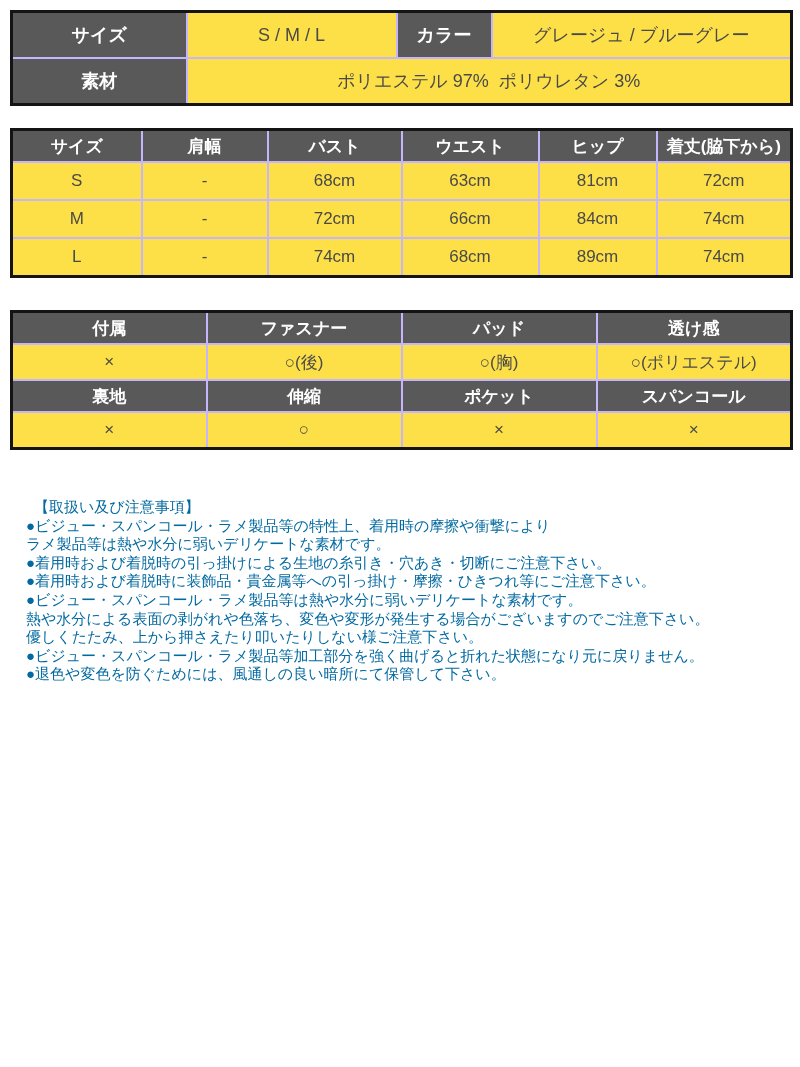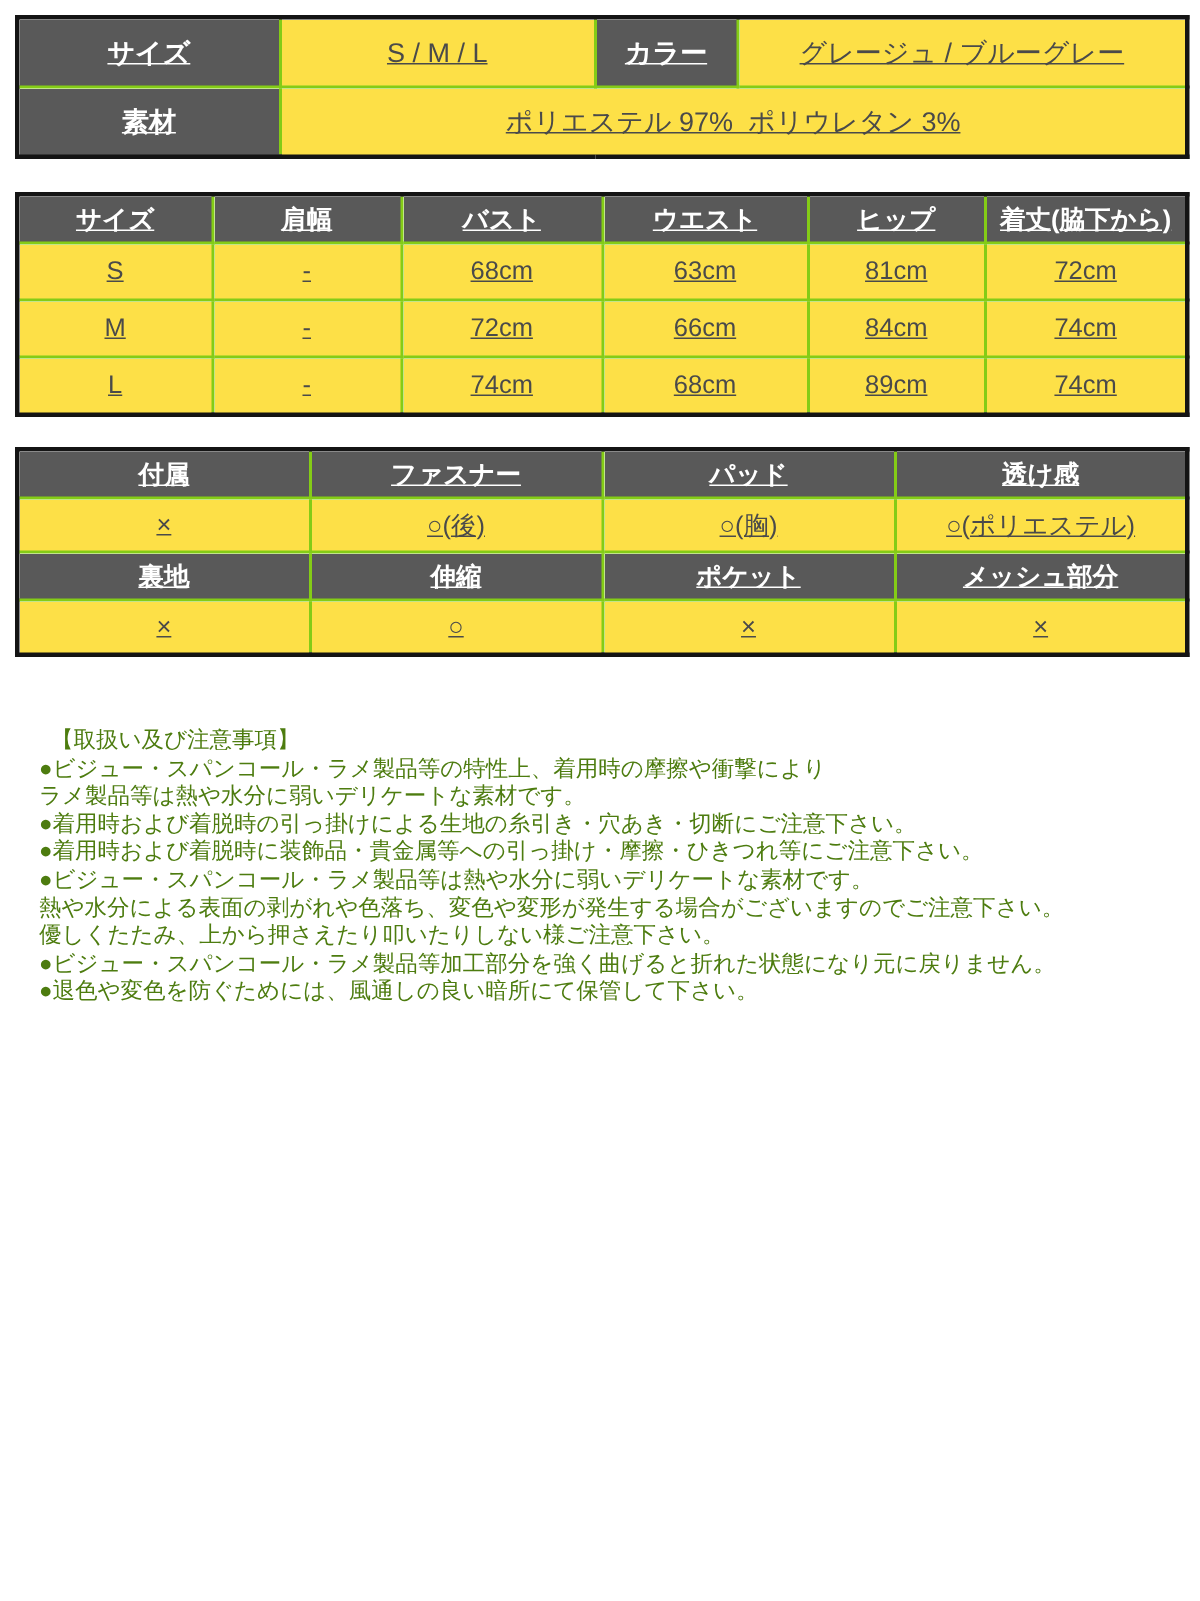--- a/index.html
+++ b/index.html
@@ -20,58 +20,56 @@
     overflow: hidden;
   }
   table.tbl {
     border-collapse: collapse;
     table-layout: fixed;
     margin-left: 10px;
     width: 780px;
     border: 3px solid #141414;
   }
   table.tbl td, table.tbl th {
-    border: 2px solid #84cc16;
+    border: 2px solid #c4b5fd;
     text-align: center;
     vertical-align: middle;
     padding: 0;
     overflow: hidden;
     white-space: pre-wrap;
-    text-decoration: underline;
   }
   .dark {
     background: #595959;
     color: #ffffff;
     font-weight: bold;
   }
   .light {
     background: #fde047;
     color: #4a4a4a;
     font-weight: normal;
   }
   
   table.spec { margin-top: 10px; }
   table.spec td { height: 44px; font-size: 18px; }
   
   table.meas { margin-top: 22px; }
   table.meas th { height: 30px; font-size: 17px; }
   table.meas td { height: 36px; font-size: 17px; }
   
-  table.feat { margin-top: 20px; }
+  table.feat { margin-top: 32px; }
   table.feat th { height: 30px; font-size: 17px; }
   table.feat td { height: 34px; font-size: 17px; }
   
   .notes {
     margin-top: 48px;
     margin-left: 26px;
     margin-right: 20px;
-    color: #4d7c0f;
+    color: #0369a1;
     font-size: 15px;
     line-height: 18.6px;
-    font-family: Liberation Mono, monospace;
   }
   .note-title { padding-left: 8px; }
   .note-line { white-space: pre-wrap; }
 </style>
 </head>
 <body>
 
 <div class="page">
 
   <table class="tbl spec">
@@ -157,21 +155,21 @@
       <tr>
         <td class="light">×</td>
         <td class="light">○(後)</td>
         <td class="light">○(胸)</td>
         <td class="light">○(ポリエステル)</td>
       </tr>
       <tr>
         <th class="dark">裏地</th>
         <th class="dark">伸縮</th>
         <th class="dark">ポケット</th>
-        <th class="dark">メッシュ部分</th>
+        <th class="dark">スパンコール</th>
       </tr>
       <tr>
         <td class="light">×</td>
         <td class="light">○</td>
         <td class="light">×</td>
         <td class="light">×</td>
       </tr>
     </tbody>
   </table>
 

